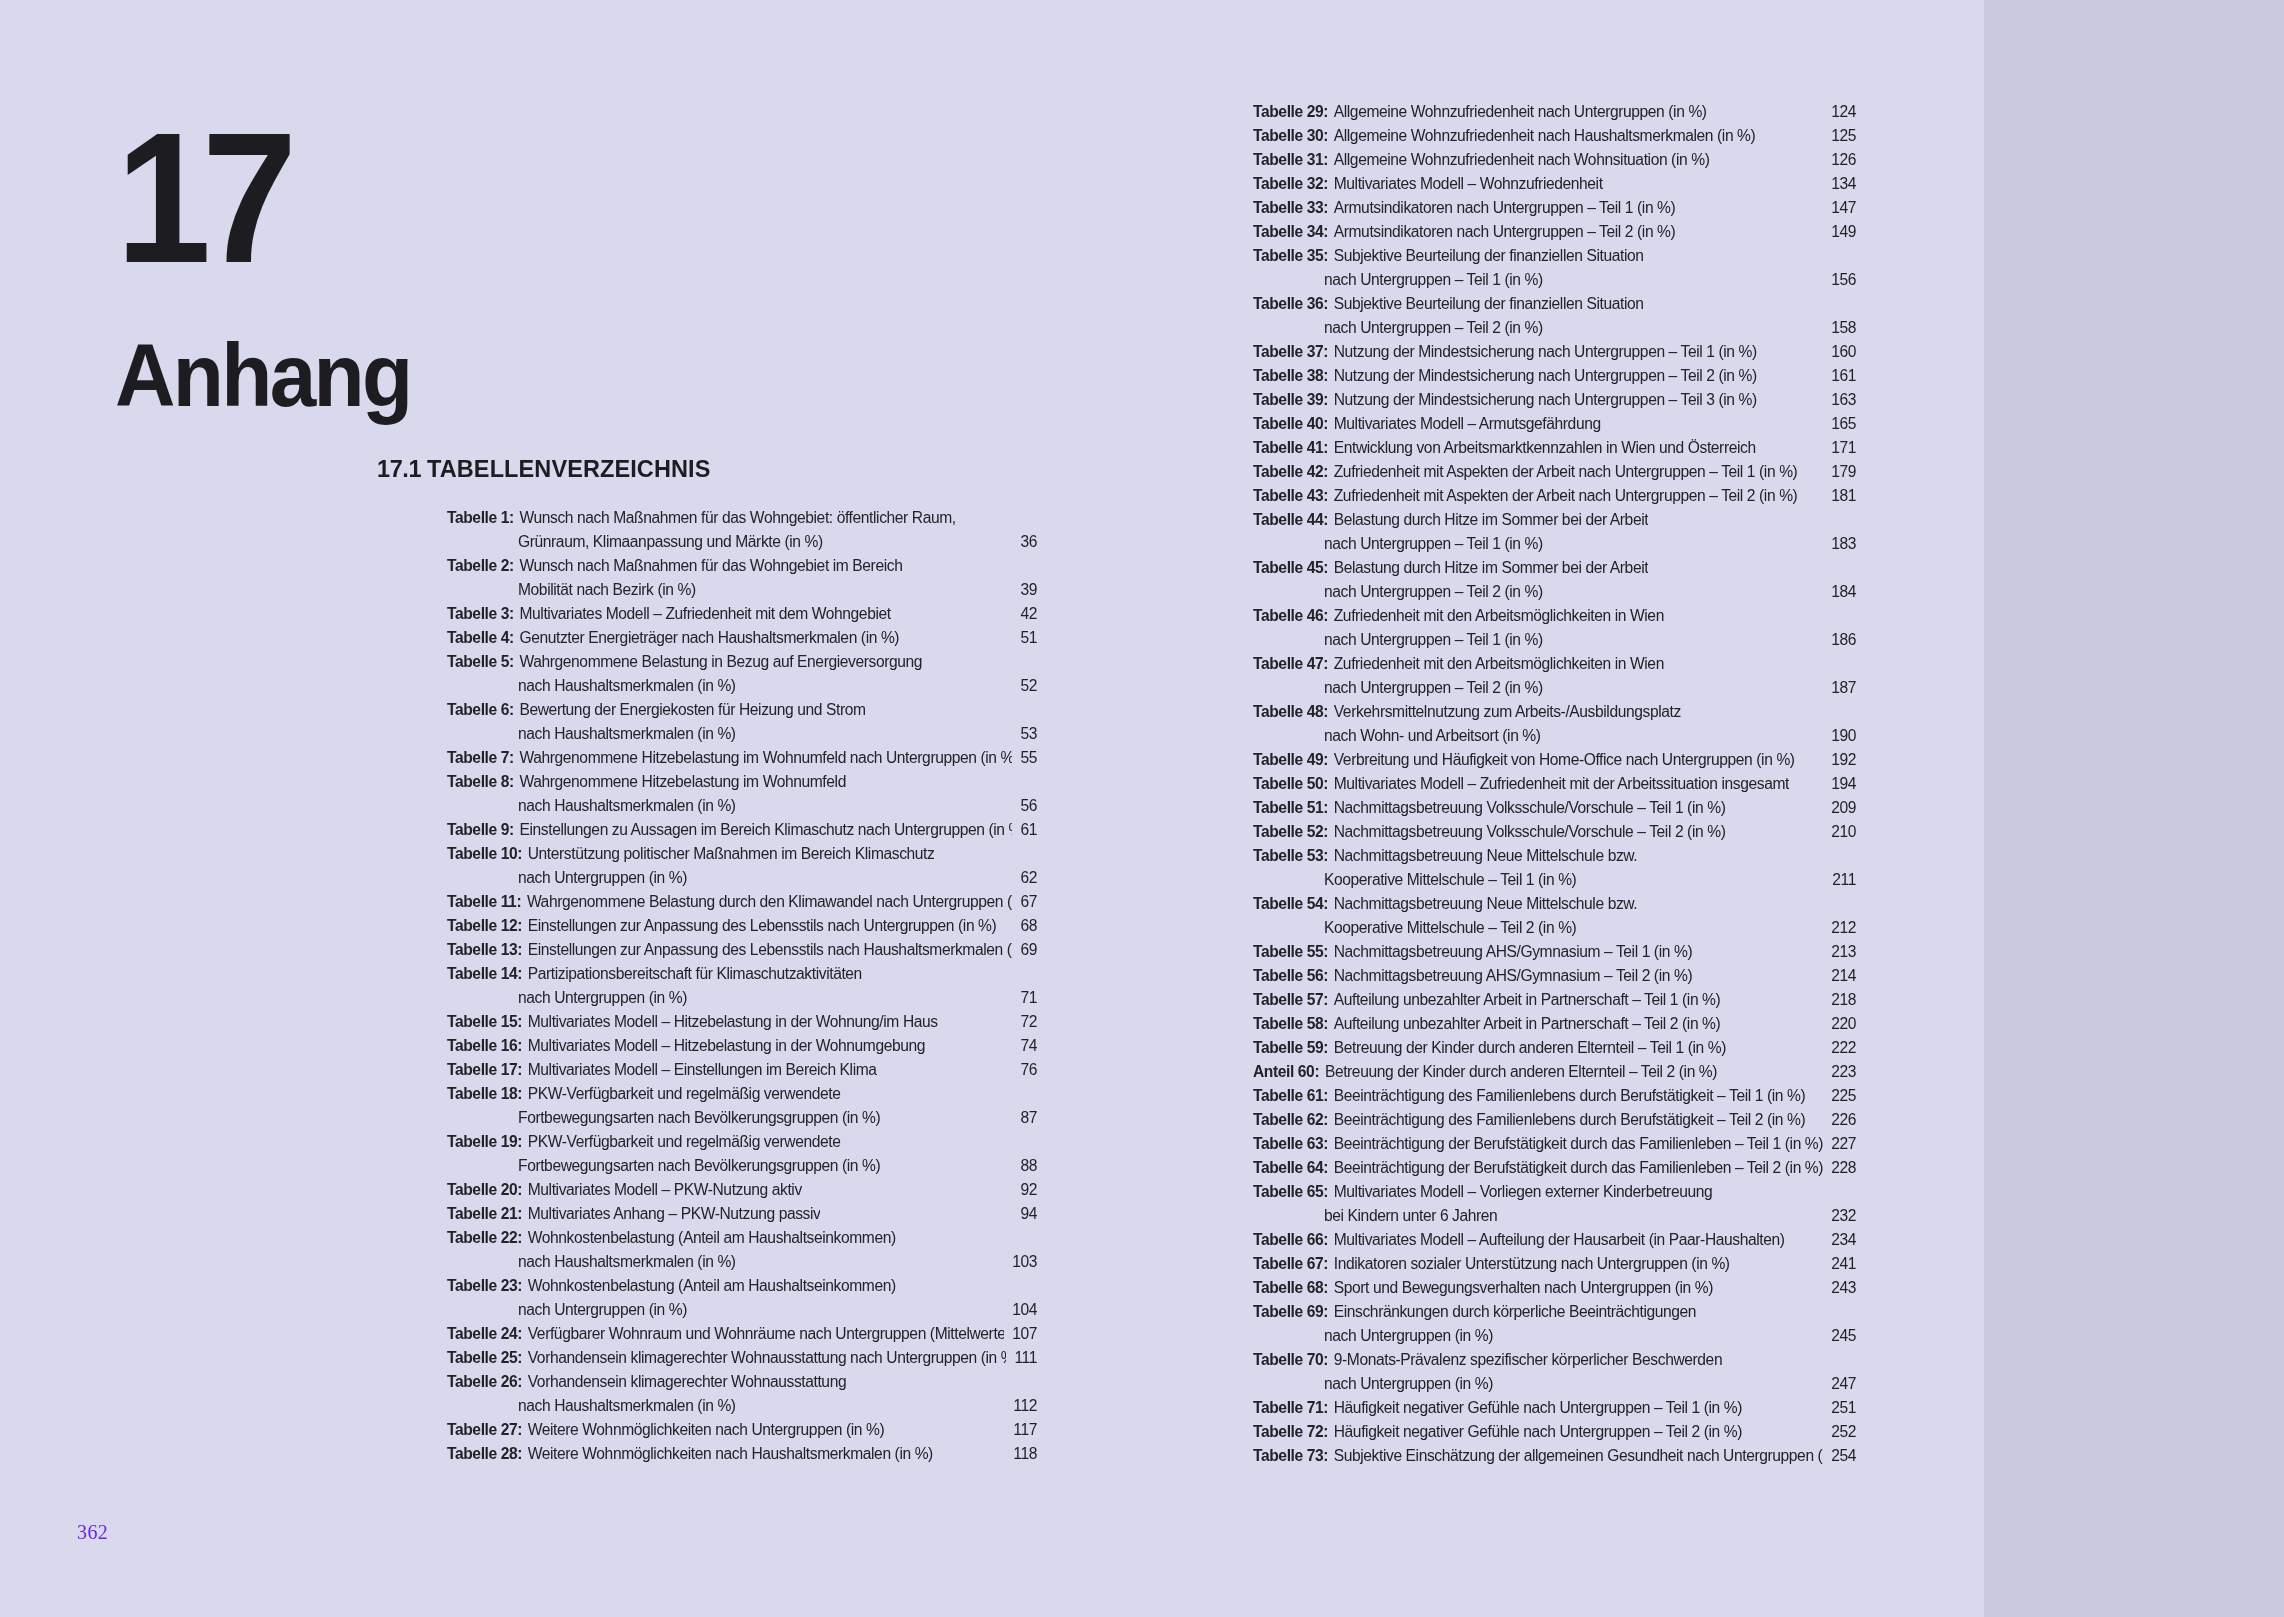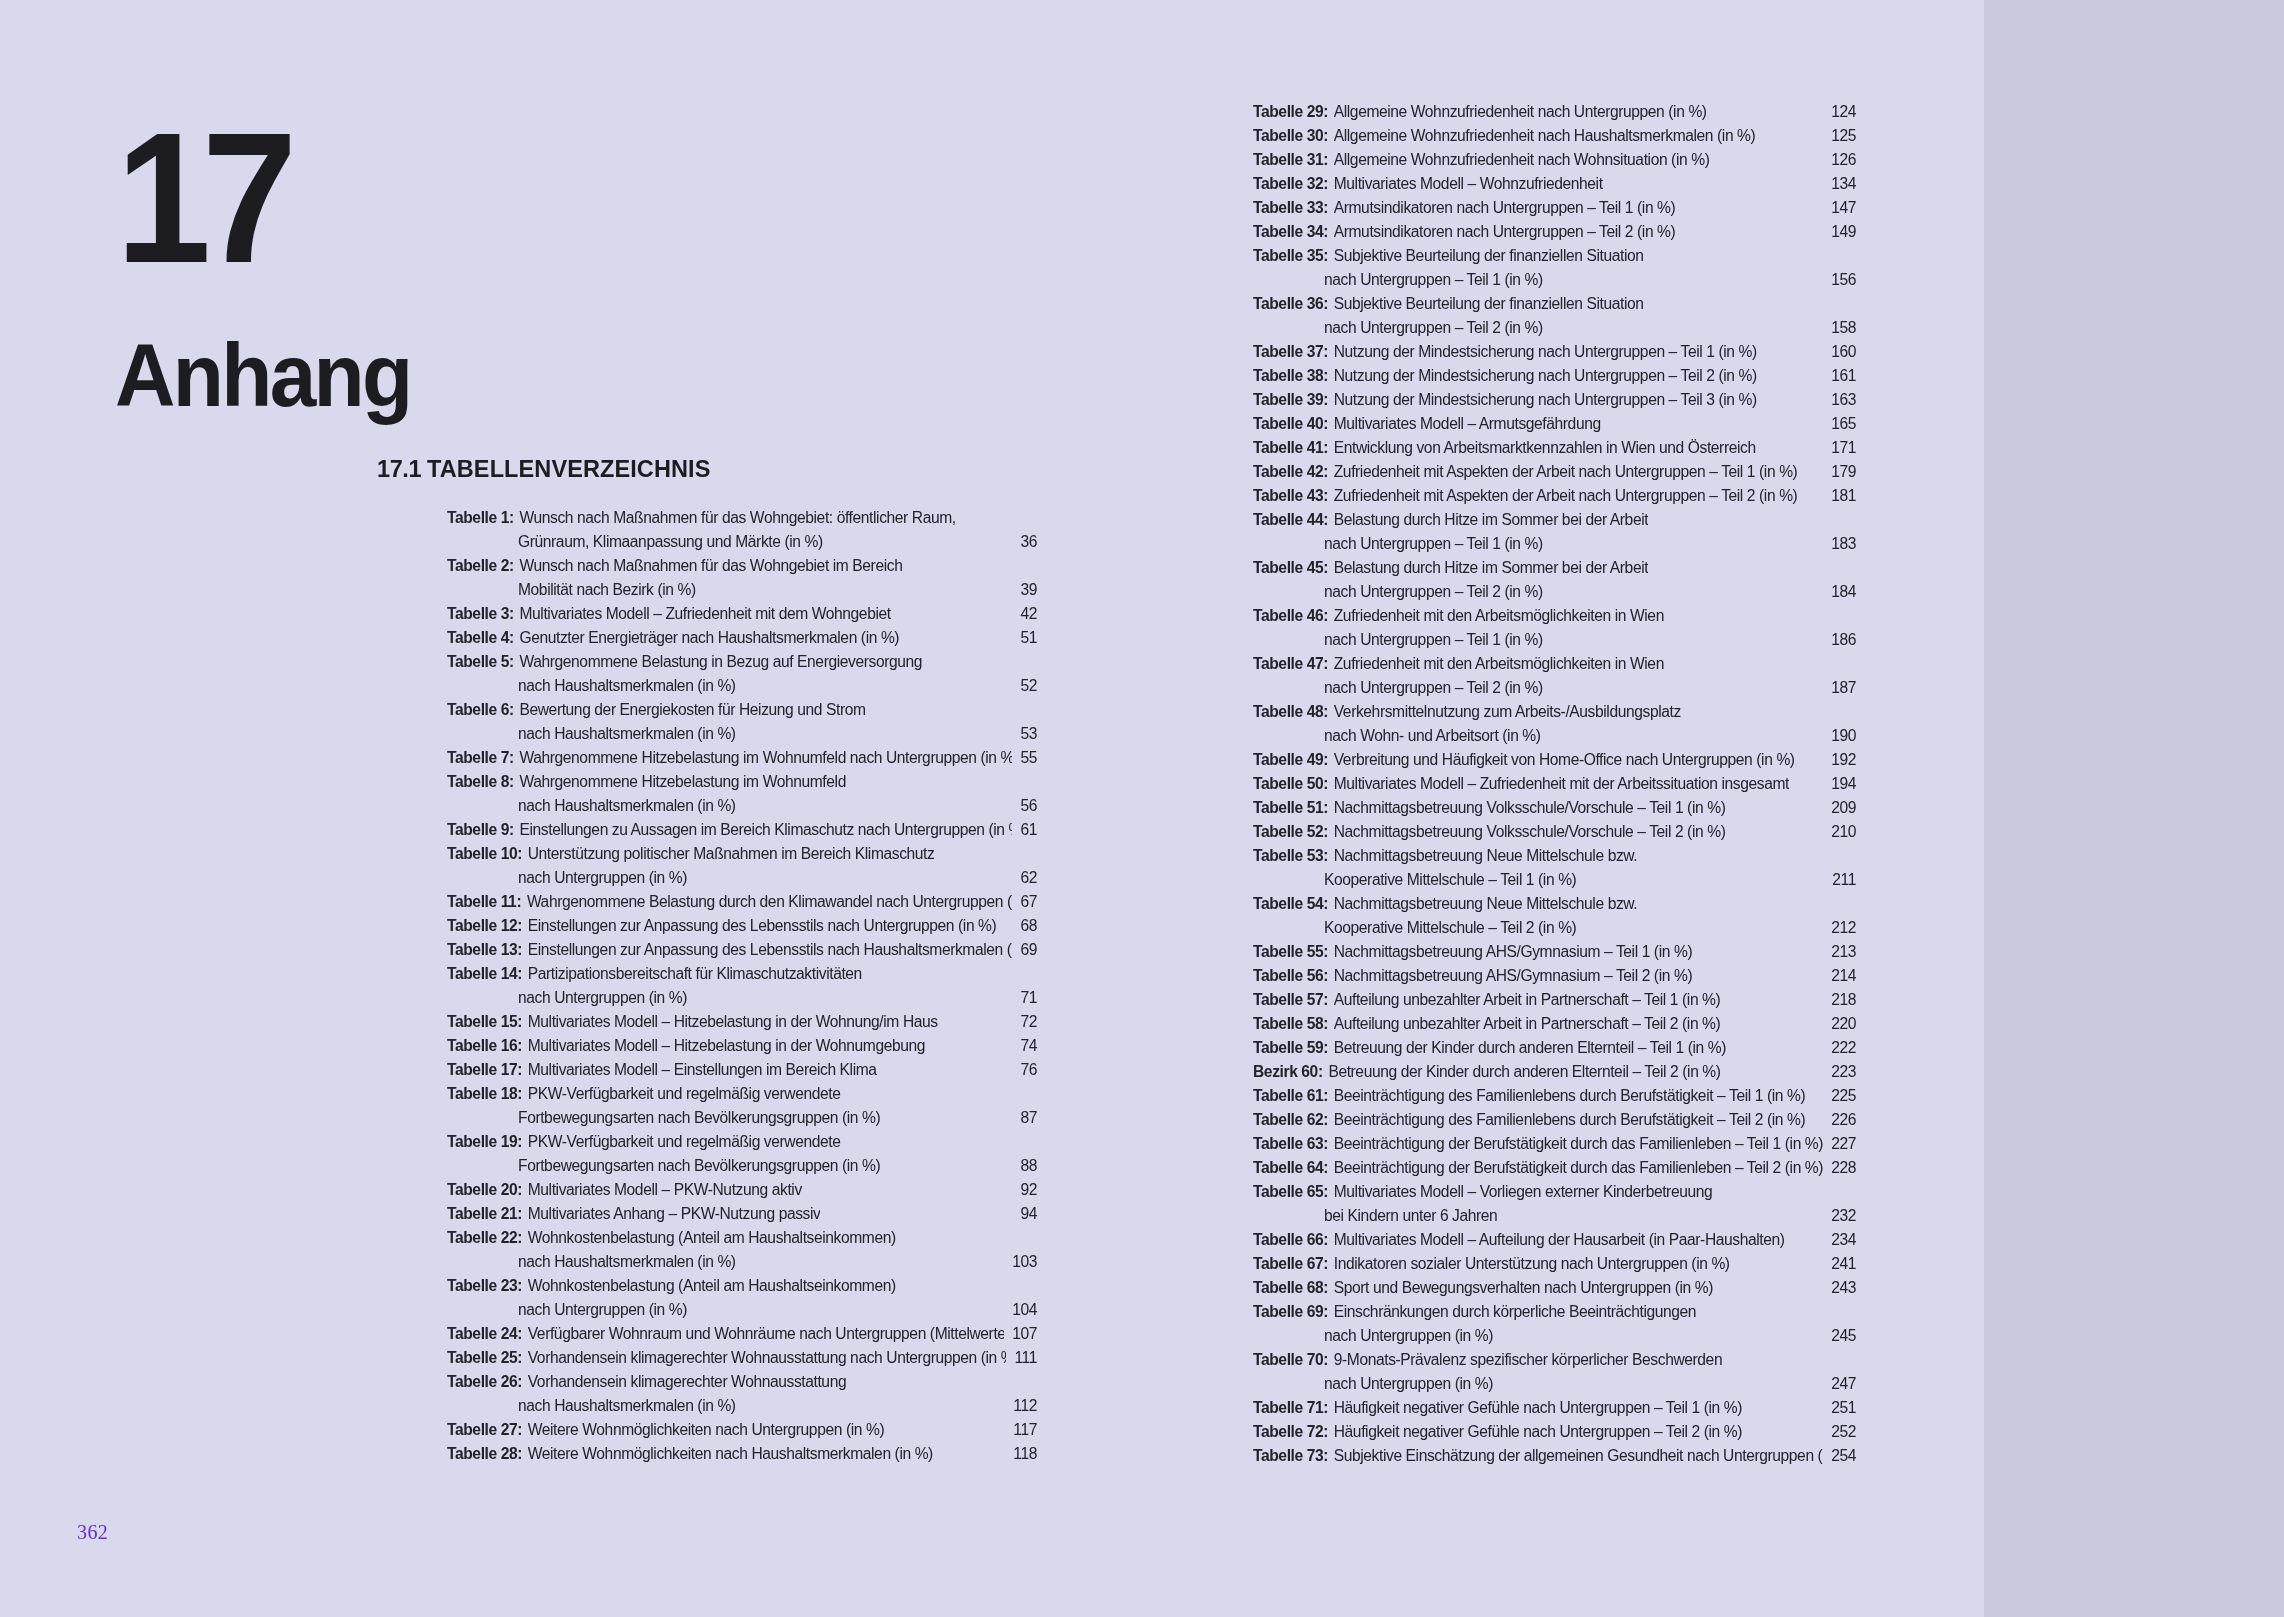--- a/index.html
+++ b/index.html
@@ -423,21 +423,21 @@
         <span class="lbl">Tabelle 58:</span>
         <span class="txt">Aufteilung unbezahlter Arbeit in Partnerschaft – Teil 2 (in %)</span>
         <span class="pg">220</span>
       </div>
       <div class="toc-line">
         <span class="lbl">Tabelle 59:</span>
         <span class="txt">Betreuung der Kinder durch anderen Elternteil – Teil 1 (in %)</span>
         <span class="pg">222</span>
       </div>
       <div class="toc-line">
-        <span class="lbl">Bezirk 60:</span>
+        <span class="lbl">Anteil 60:</span>
         <span class="txt">Betreuung der Kinder durch anderen Elternteil – Teil 2 (in %)</span>
         <span class="pg">223</span>
       </div>
       <div class="toc-line">
         <span class="lbl">Tabelle 61:</span>
         <span class="txt">Beeinträchtigung des Familienlebens durch Berufstätigkeit – Teil 1 (in %)</span>
         <span class="pg">225</span>
       </div>
       <div class="toc-line">
         <span class="lbl">Tabelle 62:</span>

